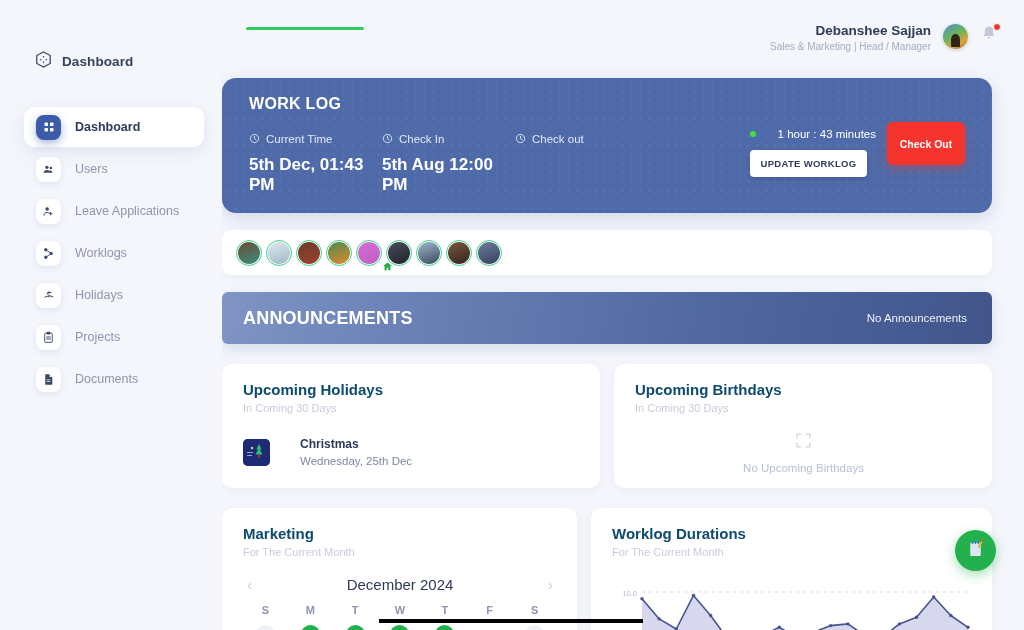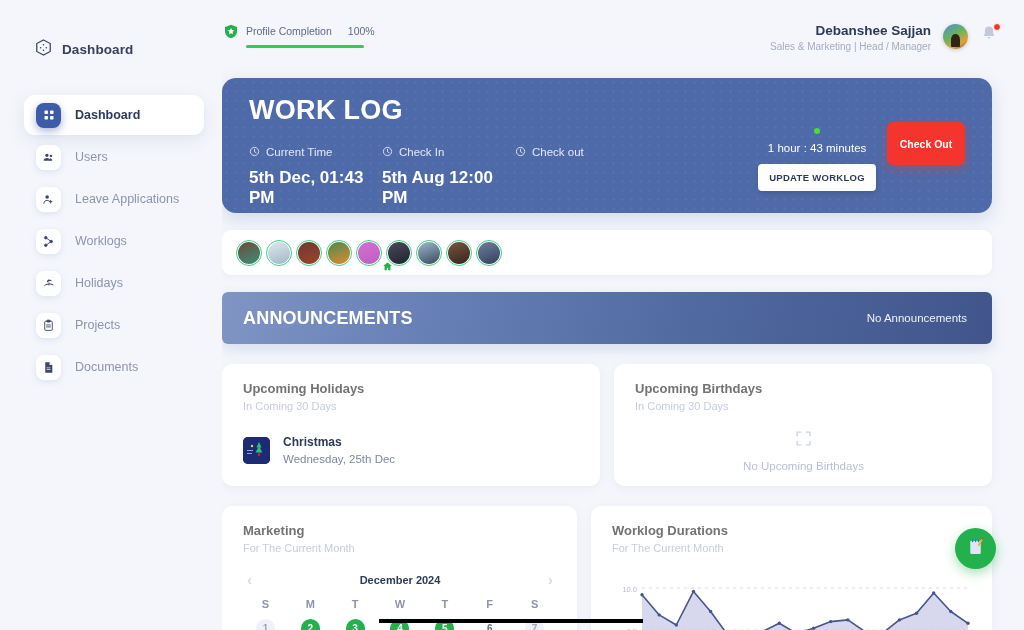--- a/index.html
+++ b/index.html
@@ -11,21 +11,21 @@
     font-family: "Liberation Sans", sans-serif;
     color: #2e3a59;
   }
   .app { position: relative; width: 1024px; height: 630px; display: flex; }
 
   
   .sidebar {
     width: 222px; height: 630px;
     background: #f4f6fb;
     flex: 0 0 222px;
-    padding-top: 4px;
+    padding-top: 16px;
     position: relative;
     z-index: 3;
   }
   .brand {
     display: flex; align-items: center; gap: 9px;
     padding: 33px 0 0 34px;
     height: 58px;
   }
   .brand-label {
     font-size: 13.5px; font-weight: bold; color: #37415b; letter-spacing: .1px;
@@ -111,32 +111,32 @@
     border-radius: 14px;
     background-color: #4f6aa8;
     background-image: radial-gradient(rgba(255,255,255,.055) 1.1px, transparent 1.2px);
     background-size: 9px 9px;
     position: relative;
     padding: 17px 26px 0 27px;
     color: #fff;
     box-shadow: 0 6px 18px rgba(79,106,168,.2);
   }
   .worklog h2 {
-    font-size: 27px; font-weight: bold; letter-spacing: .3px;
+    font-size: 16px; font-weight: bold; letter-spacing: .3px;
     margin-bottom: 17px;
   }
   .wl-cols { display: flex; }
   .wl-col { width: 133px; }
   .wl-head { display: flex; align-items: center; gap: 6px; }
   .wl-head-label { font-size: 11.5px; color: #e2e8f6; }
   .wl-value { font-size: 17px; font-weight: bold; margin-top: 7px; color: #fff; }
   .wl-right {
     position: absolute; right: 116px; top: 50px; text-align: left;
   }
-  .wl-duration { display: flex; align-items: center; gap: 8px; flex-direction: column; }
+  .wl-duration { display: flex; align-items: center; gap: 22px; }
   .wl-dot { width: 6px; height: 6px; border-radius: 50%; background: #43e03a; }
   .wl-duration-text { font-size: 11.5px; color: #fff; }
   .btn-update {
     margin-top: 10px;
     background: #fff; color: #2e3a59;
     border: none; border-radius: 4px;
     font-size: 9.5px; font-weight: bold; letter-spacing: .3px;
     padding: 8px 11px; cursor: pointer;
     font-family: "Liberation Sans", sans-serif;
     box-shadow: 0 2px 5px rgba(0,0,0,.14);
@@ -186,45 +186,45 @@
   .announce-empty { font-size: 11.5px; color: #eef1f8; }
 
   
   .grid { display: flex; gap: 14px; margin: 20px 12px 0 0; }
   .card {
     flex: 1; background: #fff; border-radius: 10px;
     box-shadow: 0 2px 9px rgba(100,120,170,.08);
     padding: 17px 20px 14px 21px;
     position: relative;
   }
-  .card-title { font-size: 13px; font-weight: bold; color: #737373; }
+  .card-title { font-size: 15px; font-weight: bold; color: #0c4a6e; }
   .card-sub { font-size: 11px; color: #c7cddd; margin-top: 4px; }
 
-  .holiday-row { display: flex; align-items: center; gap: 13px; margin-top: 23px; }
+  .holiday-row { display: flex; align-items: center; gap: 30px; margin-top: 23px; }
   .holiday-thumb {
     width: 27px; height: 27px; border-radius: 5px; flex: 0 0 27px;
     background: linear-gradient(160deg,#2a3a8f 0%,#1b2766 60%,#3b2a7a 100%);
     overflow: hidden; position: relative;
   }
   .holiday-name { font-size: 12px; font-weight: bold; color: #2e3a59; }
   .holiday-date { font-size: 11.5px; color: #7d87a1; margin-top: 4px; }
 
   .empty-state {
     display: flex; flex-direction: column; align-items: center;
     margin-top: 18px; gap: 9px;
   }
   .empty-text { font-size: 11.5px; color: #b7bfd2; }
 
   
   .cal-nav {
     display: flex; align-items: center; justify-content: space-between;
     margin-top: 18px; padding: 0 4px;
   }
   .cal-arrow { color: #c9cfde; font-size: 15px; cursor: pointer; line-height: 1; }
-  .cal-month { font-size: 11px; font-weight: bold; color: #2e3a59; }
+  .cal-month { font-size: 15px; font-weight: normal; color: #2e3a59; }
   .cal-grid { display: grid; grid-template-columns: repeat(7,1fr); margin-top: 11px; }
   .cal-dow {
     text-align: center; font-size: 11px; color: #8d95ad; font-weight: bold;
     padding-bottom: 9px;
   }
   .cal-cell { display: flex; justify-content: center; }
   .day {
     width: 19px; height: 19px; border-radius: 50%;
     display: flex; align-items: center; justify-content: center;
     font-size: 10px; font-weight: bold;
@@ -358,30 +358,20 @@
       </div>
 
     </nav>
   </aside>
 
   <main class="main">
 
     <div class="topbar">
 
       <div class="profile-completion">
-        <div class="pc-row">
-          <span class="pc-shield">
-            <svg width="16" height="17" viewBox="0 0 24 24">
-              <path d="M12 1.8 21 5.3v6.4c0 5.3-3.8 9.3-9 10.5-5.2-1.2-9-5.2-9-10.5V5.3z" fill="#22b14c"></path>
-              <path d="M12 6.7l1.5 3.1 3.4.5-2.5 2.4.6 3.4-3-1.6-3 1.6.6-3.4-2.5-2.4 3.4-.5z" fill="#ffffff"></path>
-            </svg>
-          </span>
-          <span class="pc-text">Profile Completion</span>
-          <span class="pc-pct">100%</span>
-        </div>
         <div class="pc-bar"></div>
       </div>
 
       <div class="user-block">
         <div class="user-names">
           <div class="user-name">Debanshee Sajjan</div>
           <div class="user-role">Sales &amp; Marketing | Head / Manager</div>
         </div>
         <div class="avatar-top"></div>
         <div class="bell-wrap">

